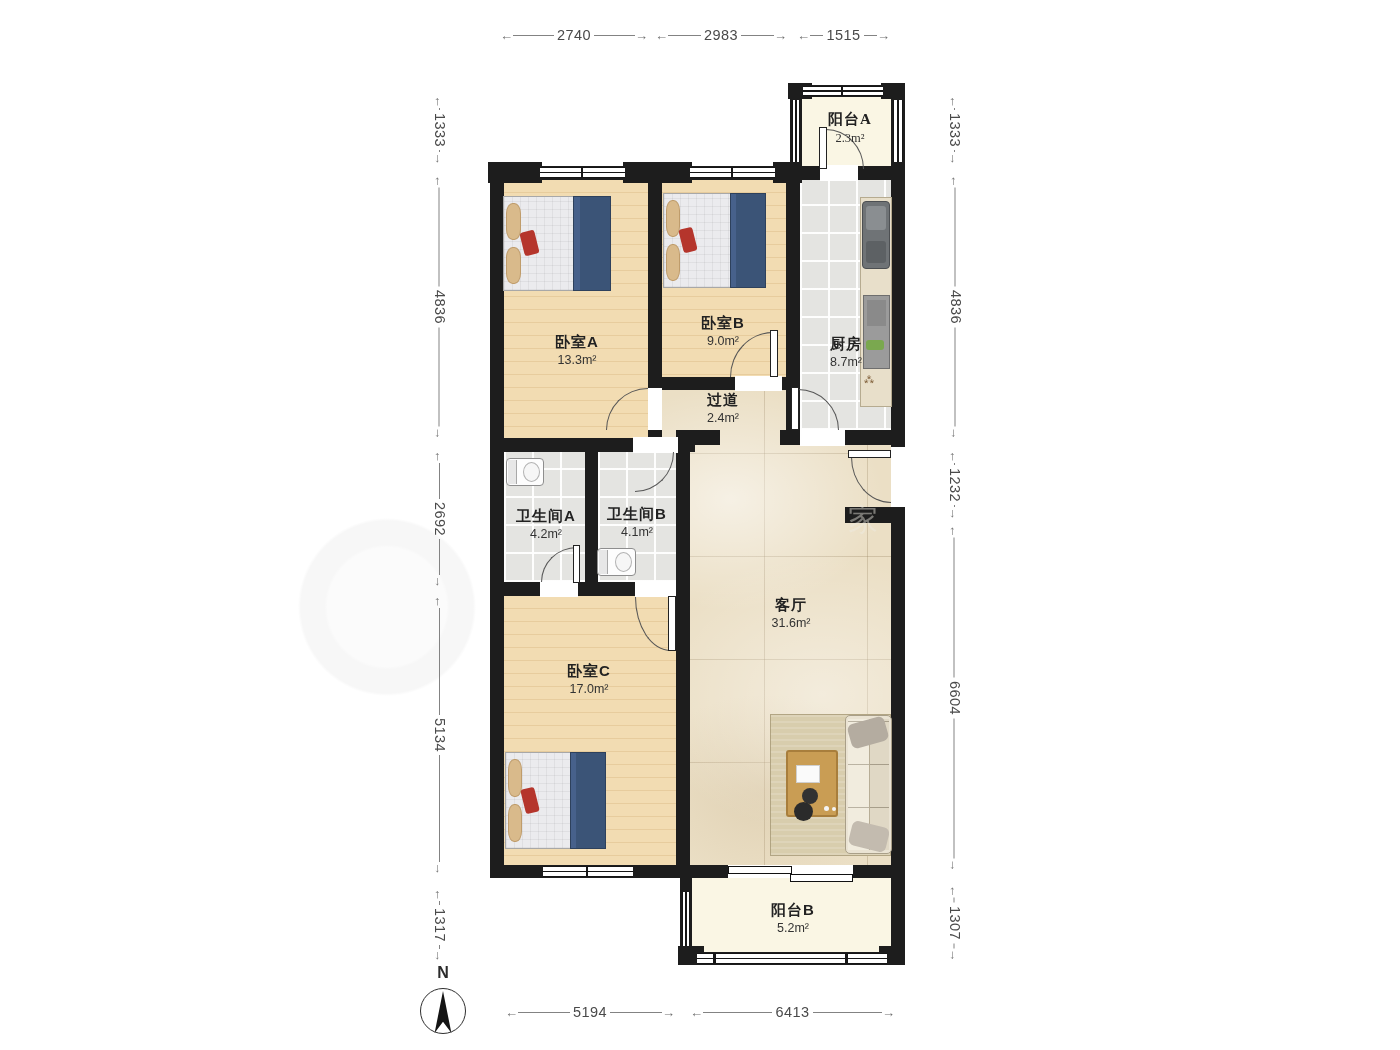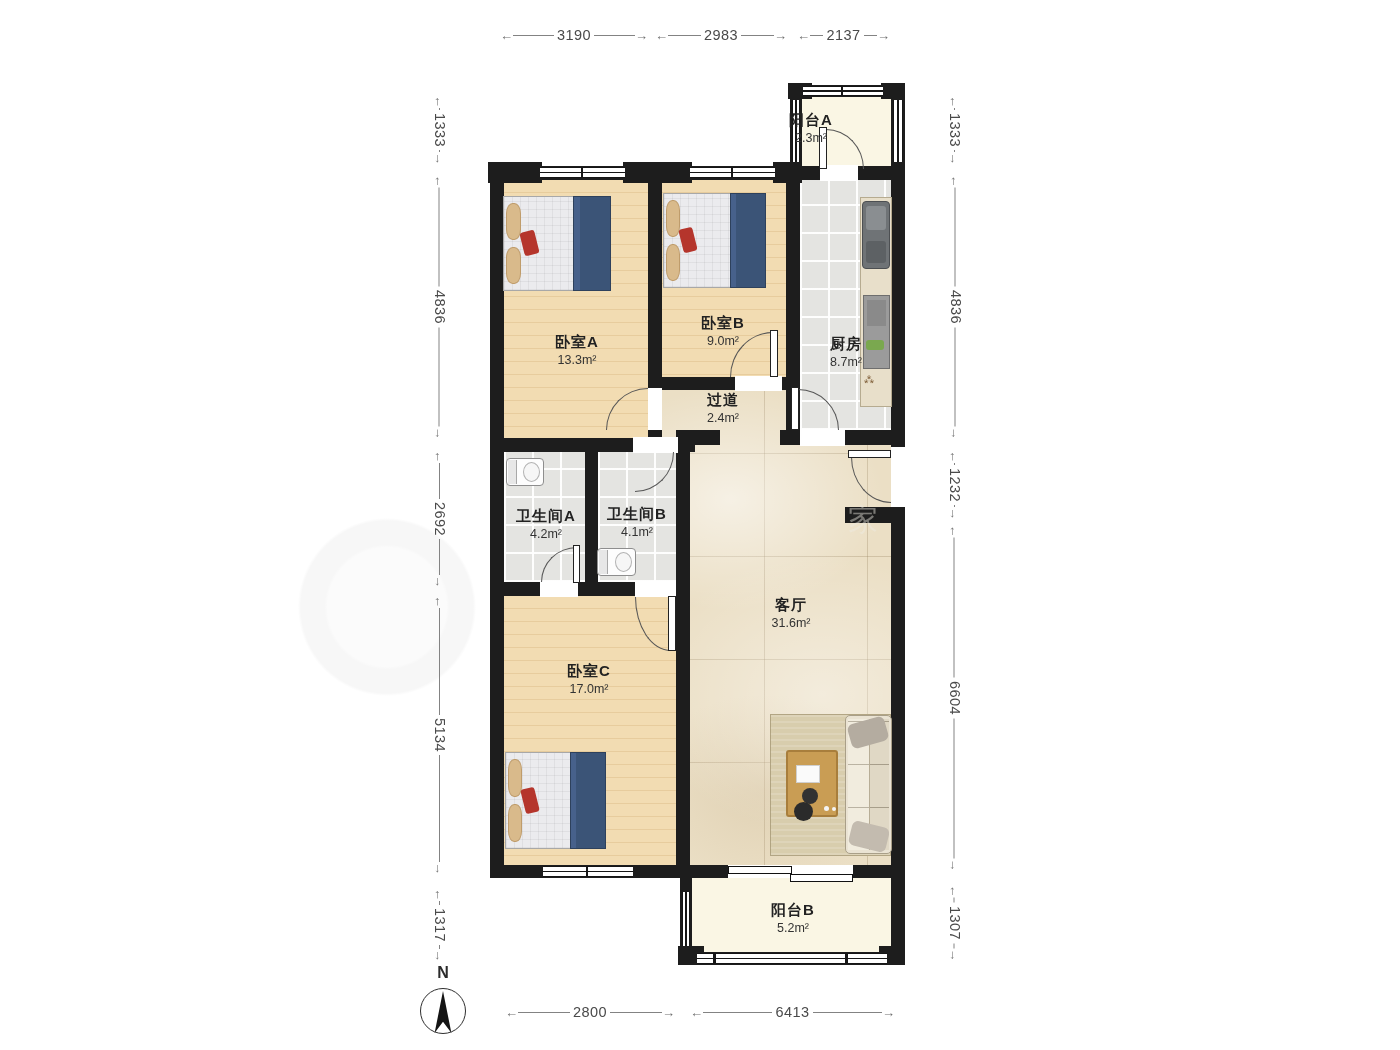--- a/index.html
+++ b/index.html
@@ -242,21 +242,21 @@
   <div class="sink" style="left:862px;top:201px;width:28px;height:68px;">
     <div class="b"></div>
       <div class="b2"></div>
   </div>
   <div class="appl" style="left:863px;top:295px;width:27px;height:74px;">
     <div class="i"></div>
   </div>
   <div class="greenp" style="left:866px;top:340px;width:18px;height:10px;"></div>
   <div class="decos" style="left:864px;top:372px;">⁂</div>
 
-  <div class="rlabel" style="left:811px;top:110px;">
+  <div class="rlabel" style="left:850px;top:110px;font-family:Liberation Serif, serif;">
     <div class="rname">阳台A</div>
     <div class="rarea">2.3m²</div>
   </div>
   <div class="rlabel" style="left:577px;top:332px;">
     <div class="rname">卧室A</div>
     <div class="rarea">13.3m²</div>
   </div>
   <div class="rlabel" style="left:723px;top:313px;">
     <div class="rname">卧室B</div>
     <div class="rarea">9.0m²</div>
@@ -286,43 +286,43 @@
     <div class="rarea">17.0m²</div>
   </div>
   <div class="rlabel" style="left:793px;top:900px;">
     <div class="rname">阳台B</div>
     <div class="rarea">5.2m²</div>
   </div>
 
   <div class="dim" style="left:500px;top:25px;width:148px;">
     <span class="ar">←</span>
       <span class="ln"></span>
-    <span class="lbl">3190</span>
+    <span class="lbl">2740</span>
     <span class="ln"></span>
       <span class="ar">→</span>
   </div>
   <div class="dim" style="left:655px;top:25px;width:132px;">
     <span class="ar">←</span>
       <span class="ln"></span>
     <span class="lbl">2983</span>
     <span class="ln"></span>
       <span class="ar">→</span>
   </div>
   <div class="dim" style="left:797px;top:25px;width:93px;">
     <span class="ar">←</span>
       <span class="ln"></span>
-    <span class="lbl">2137</span>
+    <span class="lbl">1515</span>
     <span class="ln"></span>
       <span class="ar">→</span>
   </div>
 
   <div class="dim" style="left:505px;top:1002px;width:170px;">
     <span class="ar">←</span>
       <span class="ln"></span>
-    <span class="lbl">2800</span>
+    <span class="lbl">5194</span>
     <span class="ln"></span>
       <span class="ar">→</span>
   </div>
   <div class="dim" style="left:690px;top:1002px;width:205px;">
     <span class="ar">←</span>
       <span class="ln"></span>
     <span class="lbl">6413</span>
     <span class="ln"></span>
       <span class="ar">→</span>
   </div>

